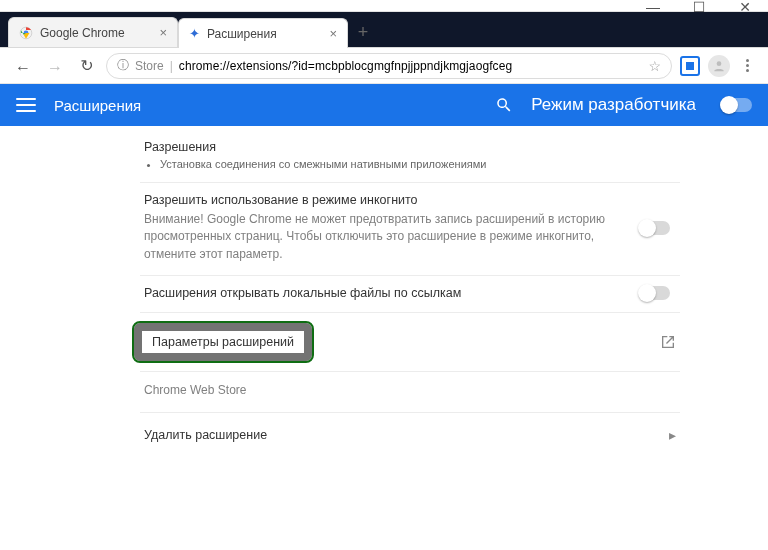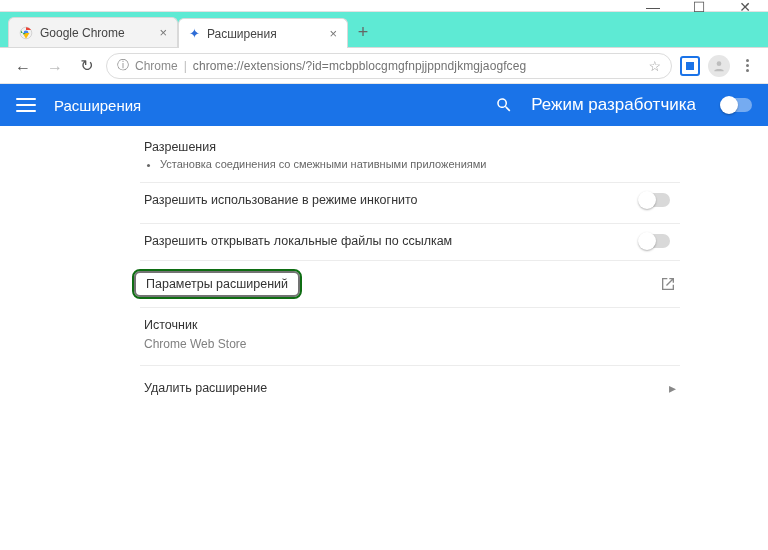--- a/index.html
+++ b/index.html
@@ -4,39 +4,39 @@
 <style>
   * { margin: 0; padding: 0; box-sizing: border-box; font-family: "Segoe UI", Arial, sans-serif; }
   body { width: 768px; height: 550px; background: #fff; overflow: hidden; position: relative; }
 
   
   .winbar { height: 12px; background: #fff; border-bottom: 1px solid #e2e2e2; position: relative; }
   .winctrl { position: absolute; right: 0; top: 0; display: flex; }
   .winctrl span { width: 46px; height: 30px; display: flex; align-items: center; justify-content: center; font-size: 14px; color: #555; margin-top: -8px; }
 
   
-  .tabstrip { display: flex; align-items: flex-end; height: 36px; background: #5eead4; padding-left: 8px; border-bottom: 1px solid #d9d9d9; position: relative; }
+  .tabstrip { display: flex; align-items: flex-end; height: 36px; background: #0f172a; padding-left: 8px; border-bottom: 1px solid #d9d9d9; position: relative; }
   .tab { display: flex; align-items: center; gap: 7px; width: 170px; height: 30px; padding: 0 10px; font-size: 12px; color: #444; border: 1px solid #d9d9d9; border-bottom: none; border-radius: 6px 6px 0 0; background: #fff; position: relative; }
   .tab .ttl { flex: 1; white-space: nowrap; overflow: hidden; text-overflow: ellipsis; }
   .tab .x { color: #777; font-size: 13px; }
   .tab.inactive { background: #f3f3f3; }
   .tab.active { background: #fff; z-index: 2; margin-bottom: -1px; }
   .favchr { width: 14px; height: 14px; position: relative; }
   .favchr svg { width: 14px; height: 14px; }
   .favpuz { color: #2f6dd6; font-size: 13px; }
   .newtab { width: 30px; height: 30px; display: flex; align-items: center; justify-content: center; font-size: 18px; color: #666; }
 
   
   .addr { display: flex; align-items: center; height: 36px; padding: 0 10px; gap: 6px; border-bottom: 1px solid #e6e6e6; }
   .navbtn { width: 26px; height: 26px; display: flex; align-items: center; justify-content: center; color: #555; font-size: 16px; }
   .navbtn.dis { color: #bcbcbc; }
   .omni { flex: 1; display: flex; align-items: center; height: 26px; border: 1px solid #dcdcdc; border-radius: 13px; padding: 0 10px; gap: 6px; font-size: 12px; color: #8a8a8a; }
   .omni .lbl { color: #8a8a8a; }
   .omni .sep { color: #bcbcbc; }
-  .omni .url { color: #737373; letter-spacing: .1px; }
+  .omni .url { color: #000000; letter-spacing: .1px; }
   .omni .spacer { flex: 1; }
   .omni .star { color: #9a9a9a; font-size: 14px; }
   .ricon { width: 24px; height: 24px; display: flex; align-items: center; justify-content: center; }
   .ricon.blue svg { fill: #1a73e8; }
   .avatar { width: 22px; height: 22px; border-radius: 50%; background: #e6e6e6; display: flex; align-items: center; justify-content: center; }
   .avatar svg { width: 14px; height: 14px; fill: #bdbdbd; }
   .kebab { width: 22px; height: 22px; display: flex; flex-direction: column; justify-content: center; align-items: center; gap: 2px; }
   .kebab i { width: 3px; height: 3px; background: #7a7a7a; border-radius: 50%; }
 
   
@@ -46,34 +46,34 @@
   .tbttl { font-size: 15px; font-weight: 500; flex: 1; }
   .searchico { width: 18px; height: 18px; }
   .devlbl { font-size: 17px; margin-right: 8px; }
   .toggle { width: 30px; height: 14px; border-radius: 7px; background: rgba(255,255,255,.4); position: relative; }
   .toggle .knob { position: absolute; left: -2px; top: -2px; width: 18px; height: 18px; border-radius: 50%; background: #fff; box-shadow: 0 1px 2px rgba(0,0,0,.3); }
 
   
   .content { background: #fff; height: calc(550px - 12px - 36px - 36px - 42px); overflow: hidden; border-radius: 6px; }
   .sheet { width: 540px; margin-left: 140px; margin-top: 4px; }
   .sec { padding: 10px 4px 12px; border-bottom: 1px solid #ececec; }
-  .row { display: flex; }
+  .row { display: flex; align-items: center; }
   .row .txt { flex: 1; }
   .h { font-size: 12.5px; color: #333; margin-bottom: 4px; }
   .d { font-size: 12px; color: #808080; line-height: 1.45; }
   .bul { list-style: disc; margin-left: 16px; }
   .bul li { font-size: 11px; color: #666; }
   .switch { width: 30px; height: 14px; border-radius: 7px; background: #d9d9d9; position: relative; margin-right: 6px; }
   .switch .k { position: absolute; left: -2px; top: -2px; width: 18px; height: 18px; border-radius: 50%; background: #fff; box-shadow: 0 1px 2px rgba(0,0,0,.3); }
   .linkrow { display: flex; align-items: center; justify-content: space-between; padding: 14px 4px; border-bottom: 1px solid #ececec; font-size: 12.5px; color: #333; }
   .linkrow.nobd { border-bottom: none; }
   .openico { width: 16px; height: 16px; color: #888; }
   .openico svg, .searchico svg { width: 100%; height: 100%; fill: currentColor; }
   .chev { color: #888; font-size: 14px; }
-  .hl { display: inline-block; border: 2px solid #737373; outline: 2px solid #0f6d13; border-radius: 6px; padding: 4px 10px; margin: -4px -10px; font-size: 12.5px; color: #333; }
+  .hl { display: inline-block; border: 8px solid #737373; outline: 2px solid #0f6d13; border-radius: 6px; padding: 4px 10px; margin: -4px -10px; font-size: 12.5px; color: #333; }
 </style>
 </head>
 <body>
 
 <div class="winbar">
   <div class="winctrl">
     <span>—</span>
     <span>☐</span>
     <span>✕</span>
   </div>
@@ -100,21 +100,21 @@
   </div>
   <div class="newtab">+</div>
 </div>
 
 <div class="addr">
   <div class="navbtn">←</div>
   <div class="navbtn dis">→</div>
   <div class="navbtn">↻</div>
   <div class="omni">
     <span style="color:#8a8a8a;">ⓘ</span>
-    <span class="lbl">Chrome</span>
+    <span class="lbl">Store</span>
     <span class="sep">|</span>
     <span class="url">chrome://extensions/?id=mcbpblocgmgfnpjjppndjkmgjaogfceg</span>
     <span class="spacer"></span>
     <span class="star">☆</span>
   </div>
   <div class="ricon blue">
     <svg viewBox="0 0 24 24">
         <rect x="3" y="3" width="18" height="18" rx="2" fill="none" stroke="#1a73e8" stroke-width="2"></rect>
         <rect x="8" y="8" width="8" height="8" fill="#1a73e8"></rect>
       </svg>
@@ -158,50 +158,50 @@
       <ul class="bul">
           <li>Установка соединения со смежными нативными приложениями</li>
         </ul>
     </div>
 
 
     <div class="sec">
       <div class="row">
         <div class="txt">
           <div class="h">Разрешить использование в режиме инкогнито</div>
+          <div class="d">Внимание! Google Chrome не может предотвратить запись расширений в историю просмотренных страниц. Чтобы отключить это расширение в режиме инкогнито, отмените этот параметр.</div>
         </div>
         <div class="switch">
             <div class="k"></div>
           </div>
       </div>
     </div>
 
     <div class="sec">
       <div class="row">
         <div class="txt">
-          <div class="h" style="margin-bottom:0;">Разрешить открывать локальные файлы по ссылкам</div>
+          <div class="h" style="margin-bottom:0;">Расширения открывать локальные файлы по ссылкам</div>
         </div>
         <div class="switch">
             <div class="k"></div>
           </div>
       </div>
     </div>
 
     <div class="linkrow">
       <span class="hl">Параметры расширений</span>
       <span class="openico">
         <svg viewBox="0 0 24 24">
             <path fill="#888" d="M14 3v2h3.6L9 13.6 10.4 15 19 6.4V10h2V3h-7zM5 5h6V3H3v18h18v-8h-2v6H5V5z"></path>
           </svg>
       </span>
     </div>
 
 
     <div class="sec">
-      <div class="h">Источник</div>
       <div class="d">Chrome Web Store</div>
     </div>
 
     <div class="linkrow nobd">
       <span>Удалить расширение</span>
       <span class="chev">▸</span>
     </div>
 
   </div>
 </div>

